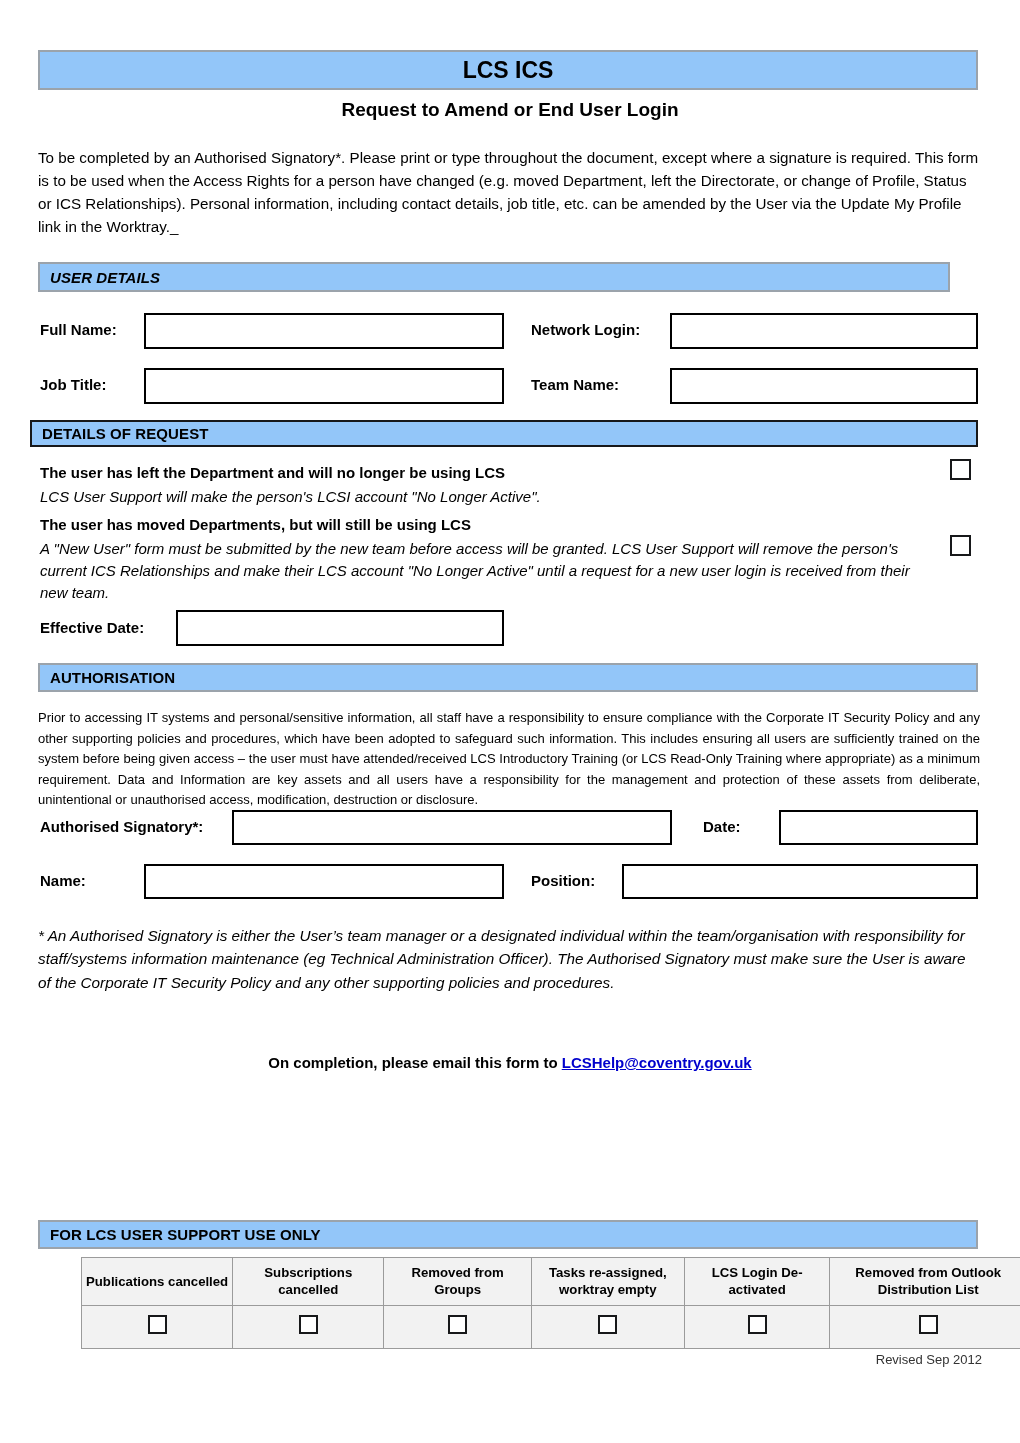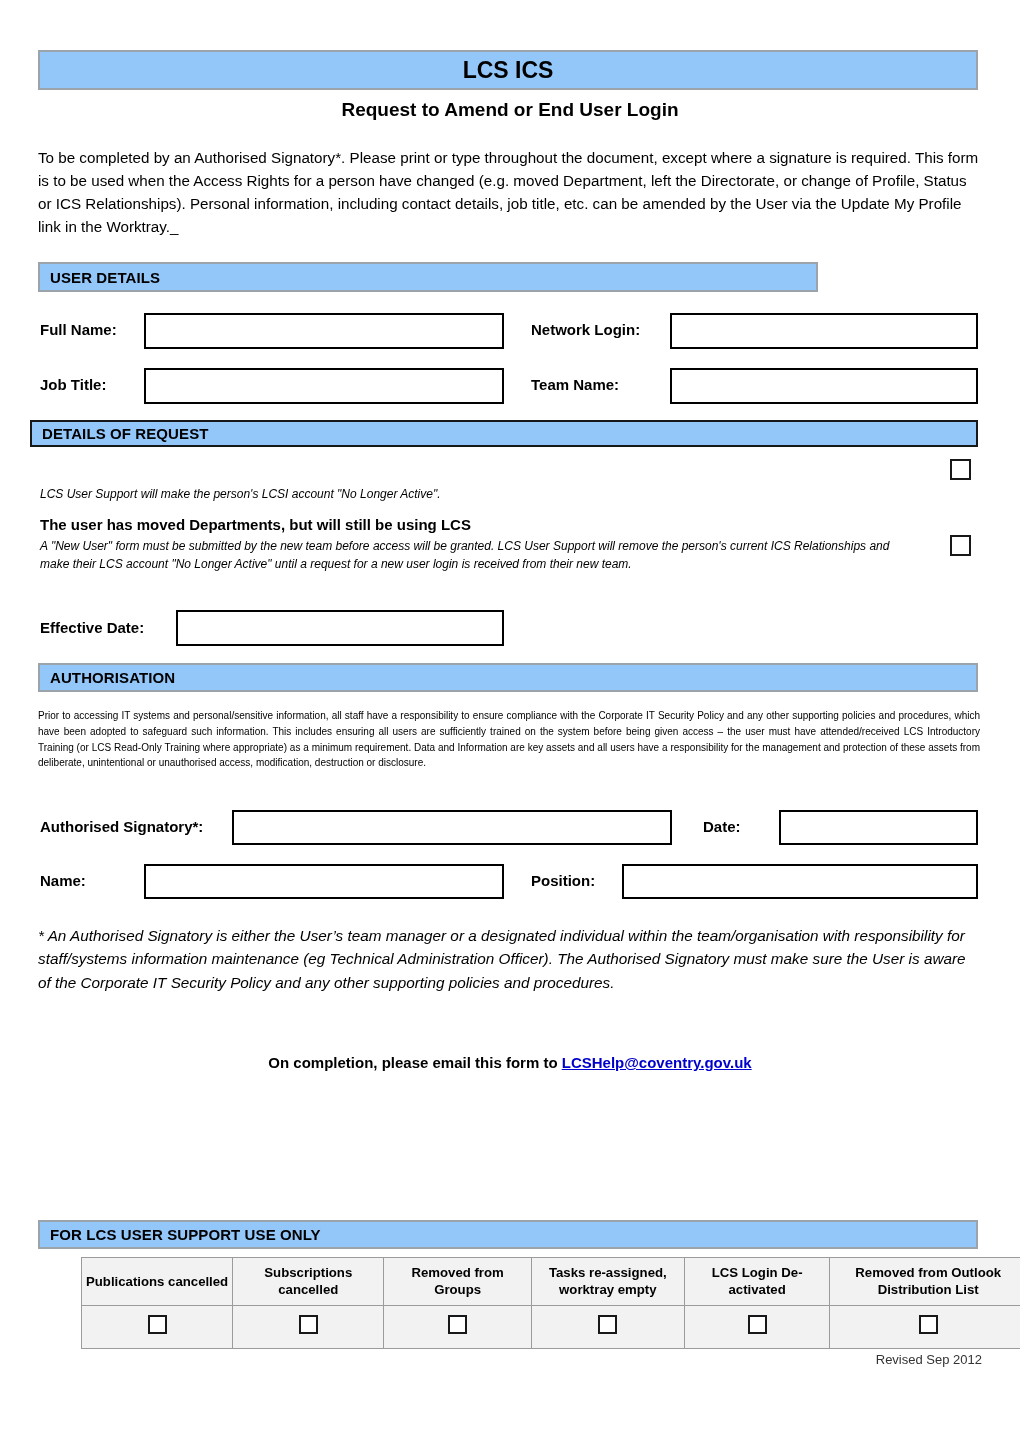--- a/index.html
+++ b/index.html
@@ -99,39 +99,39 @@
 
   
   .opt-head {
     position: absolute;
     font-weight: bold;
     font-size: 15px;
   }
   .opt-sub {
     position: absolute;
     font-style: italic;
-    font-size: 12px;
+    font-size: 15px;
     line-height: 1.46;
   }
   .checkbox {
     position: absolute;
     width: 21px;
     height: 21px;
     border: 2px solid #17181A;
     background: #ffffff;
     box-sizing: border-box;
   }
 
   
   .auth-para {
     position: absolute;
     left: 38px;
     top: 708px;
     width: 942px;
-    font-size: 10px;
+    font-size: 13px;
     line-height: 1.58;
     text-align: justify;
   }
 
   
   .footnote {
     position: absolute;
     left: 38px;
     top: 924px;
     width: 942px;
@@ -205,40 +205,41 @@
 <body>
 
 <div class="page">
 
   <div class="title-bar">
     <span class="title-text">LCS ICS</span>
   </div>
   <div class="subtitle">Request to Amend or End User Login</div>
   <div class="intro">To be completed by an Authorised Signatory*.  Please print or type throughout the document, except where a signature is required.  This form is to be used when the Access Rights for a person have changed (e.g. moved Department, left the Directorate, or change of Profile, Status or ICS Relationships).  Personal information, including contact details, job title, etc. can be amended by the User via the Update My Profile link in the Worktray._</div>
 
-  <div class="bar gray-border" style="left:38px; top:262px; width:780px; height:30px;">
+  <div class="bar gray-border" style="left:38px; top:262px; width:912px; height:30px;font-style:italic;">
     <span class="bar-text">USER DETAILS</span>
   </div>
 
   <div class="lbl" style="left:40px; top:321px;">Full Name:</div>
   <div class="box" style="left:144px; top:313px; width:360px; height:36px;"></div>
 
   <div class="lbl" style="left:531px; top:321px;">Network Login:</div>
   <div class="box" style="left:670px; top:313px; width:308px; height:36px;"></div>
 
   <div class="lbl" style="left:40px; top:376px;">Job Title:</div>
   <div class="box" style="left:144px; top:368px; width:360px; height:36px;"></div>
 
   <div class="lbl" style="left:531px; top:376px;">Team Name:</div>
   <div class="box" style="left:670px; top:368px; width:308px; height:36px;"></div>
 
   <div class="bar black-border" style="left:30px; top:420px; width:948px; height:27px;">
     <span class="bar-text">DETAILS OF REQUEST</span>
   </div>
 
+  <div class="opt-head" style="left:40px; top:464px; width:880px;">The user has left the Department and will no longer be using LCS</div>
   <div class="opt-sub" style="left:40px; top:486px; width:880px;">LCS User Support will make the person's LCSI account "No Longer Active".</div>
   <div class="checkbox" style="left:950px; top:459px;"></div>
 
   <div class="opt-head" style="left:40px; top:516px; width:880px;">The user has moved Departments, but will still be using LCS</div>
   <div class="opt-sub" style="left:40px; top:538px; width:880px;">A "New User" form must be submitted by the new team before access will be granted. LCS User Support will remove the person's current ICS Relationships and make their LCS account "No Longer Active" until a request for a new user login is received from their new team.</div>
   <div class="checkbox" style="left:950px; top:535px;"></div>
 
   <div class="lbl" style="left:40px; top:619px;">Effective Date:</div>
   <div class="box" style="left:176px; top:610px; width:328px; height:36px;"></div>
 

